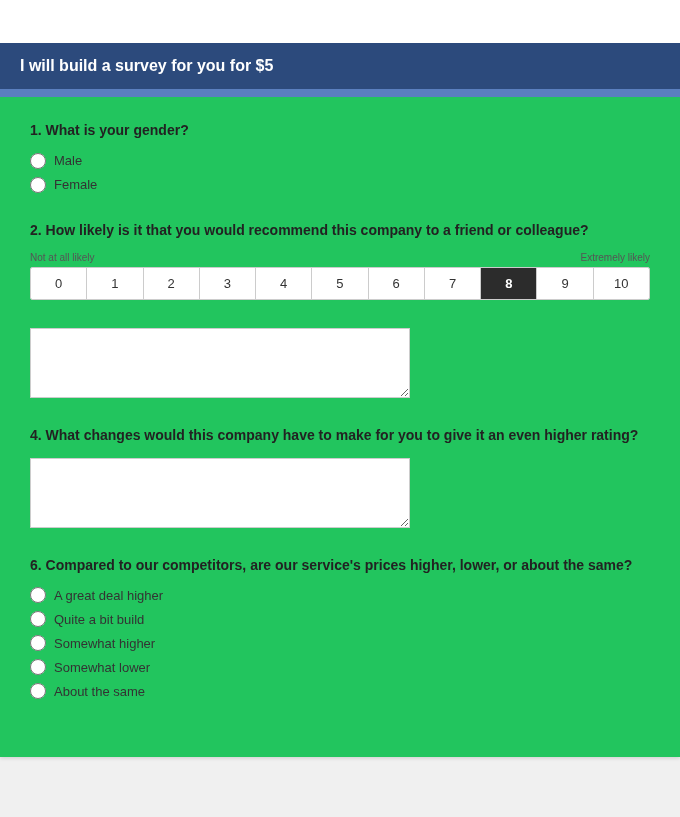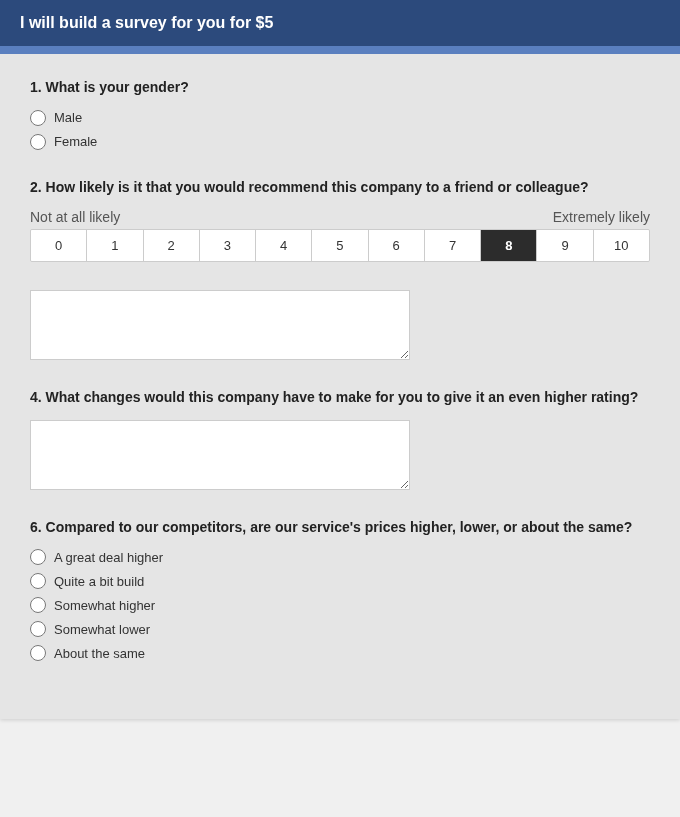--- a/index.html
+++ b/index.html
@@ -19,28 +19,29 @@
       width: 680px;
       background: #fff;
       box-shadow: 0 1px 4px rgba(0,0,0,0.15);
     }
     .survey-header {
       background: #2c4a7c;
       color: #fff;
       padding: 14px 20px;
       font-size: 16px;
       font-weight: bold;
+      margin-top: 43px;
     }
     .blue-bar {
       background: #5a7fbf;
       height: 8px;
     }
     .survey-body {
       padding: 24px 30px 30px 30px;
-      background: #e5e5e5;
+      background: #22c55e;
     }
     .question-block {
       margin-bottom: 28px;
     }
     .question-label {
       font-size: 14px;
       font-weight: bold;
       color: #222;
       margin-bottom: 12px;
       line-height: 1.4;
@@ -59,21 +60,21 @@
       accent-color: #2c4a7c;
     }
     .radio-option label {
       font-size: 13px;
       color: #333;
       cursor: pointer;
     }
     .scale-labels {
       display: flex;
       justify-content: space-between;
-      font-size: 14px;
+      font-size: 10px;
       color: #555;
       margin-bottom: 4px;
     }
     .scale-row {
       display: flex;
       border: 1px solid #ccc;
       border-radius: 2px;
       overflow: hidden;
     }
     .scale-cell {

